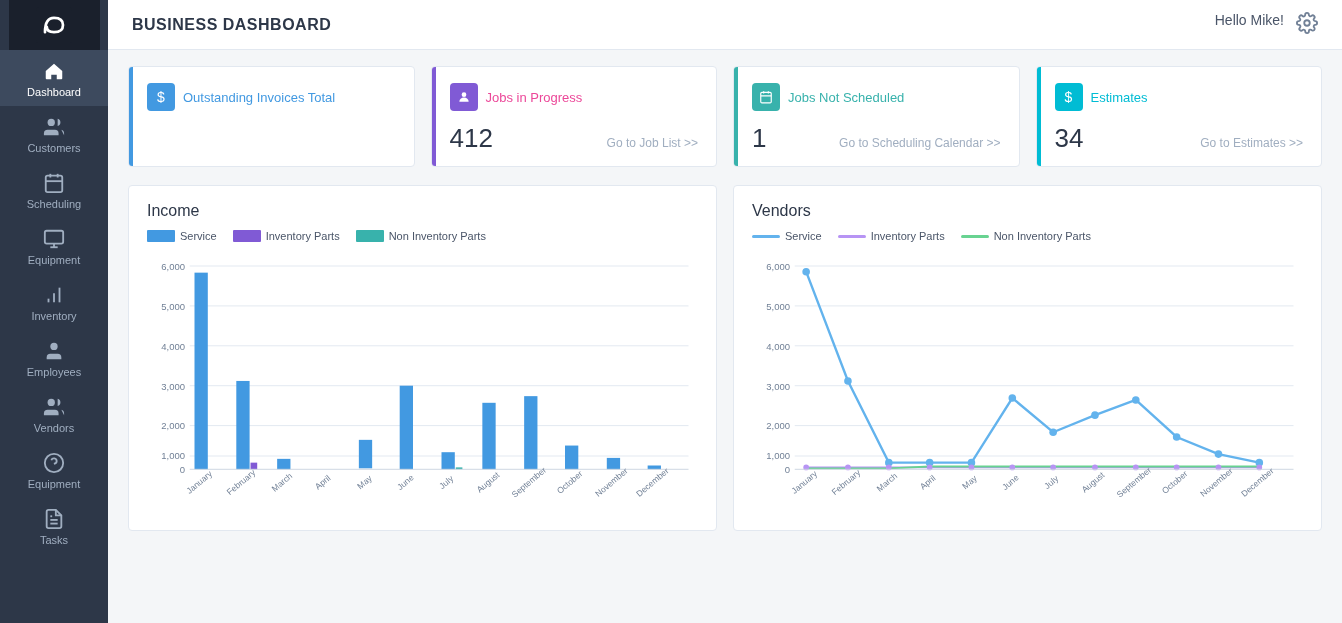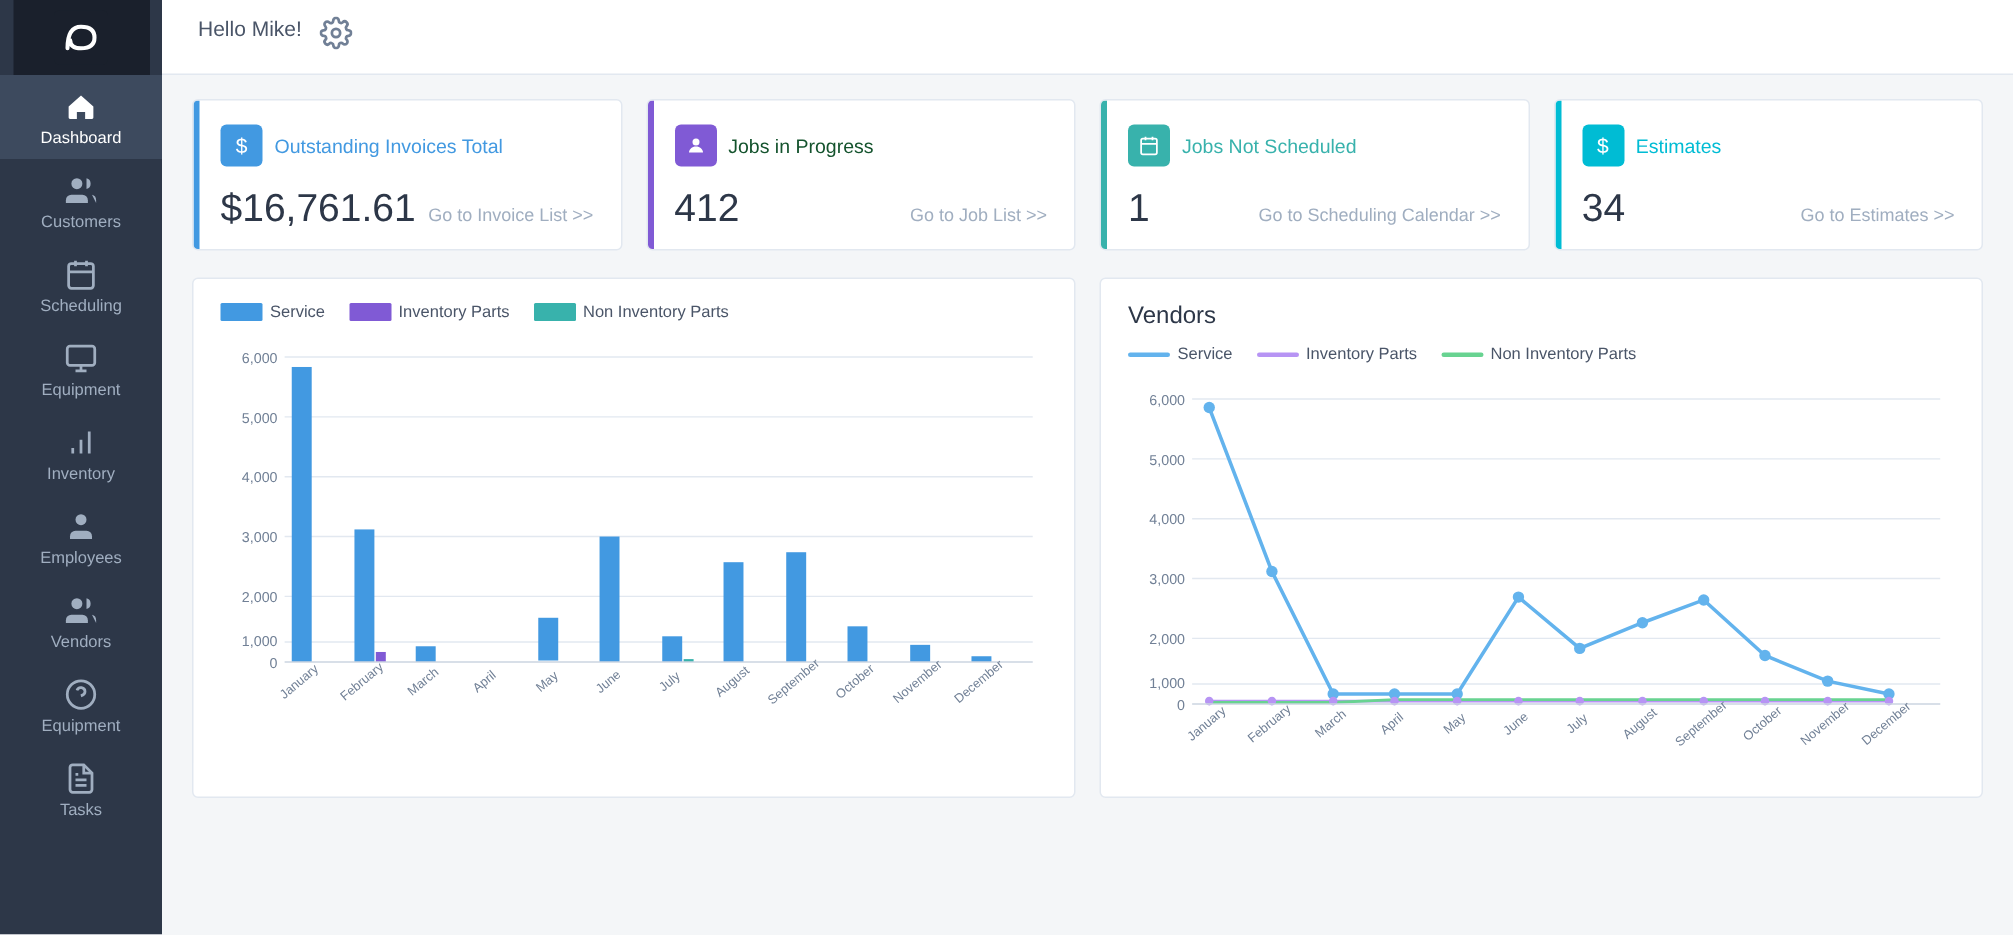--- a/index.html
+++ b/index.html
@@ -133,21 +133,21 @@
     .kpi-icon.blue { background: #4299e1; }
     .kpi-icon.purple { background: #805ad5; }
     .kpi-icon.teal { background: #38b2ac; }
     .kpi-icon.cyan { background: #00bcd4; }
 
     .kpi-label {
       font-size: 13px;
       color: #4299e1;
       font-weight: 500;
     }
-    .kpi-label.purple { color: #14532d; }
+    .kpi-label.purple { color: #ec4899; }
     .kpi-label.teal { color: #38b2ac; }
     .kpi-label.cyan { color: #00bcd4; }
 
     .kpi-body {
       display: flex;
       align-items: baseline;
       justify-content: space-between;
       gap: 8px;
     }
     .kpi-value {
@@ -292,43 +292,40 @@
         <line x1="16" y1="17" x2="8" y2="17"></line>
         <polyline points="10 9 9 9 8 9"></polyline>
       </svg>
     <span>Tasks</span>
   </div>
 </nav>
 
 <div class="main">
 
   <header class="header">
+    <span class="header-title">BUSINESS DASHBOARD</span>
     <div class="header-right">
       <span class="header-greeting">Hello Mike!</span>
       <div class="header-gear">
         <svg width="22" height="22" viewBox="0 0 24 24" fill="none" stroke="#718096" stroke-width="2">
           <circle cx="12" cy="12" r="3"></circle>
           <path d="M19.4 15a1.65 1.65 0 00.33 1.82l.06.06a2 2 0 010 2.83 2 2 0 01-2.83 0l-.06-.06a1.65 1.65 0 00-1.82-.33 1.65 1.65 0 00-1 1.51V21a2 2 0 01-4 0v-.09A1.65 1.65 0 009 19.4a1.65 1.65 0 00-1.82.33l-.06.06a2 2 0 01-2.83-2.83l.06-.06A1.65 1.65 0 004.68 15a1.65 1.65 0 00-1.51-1H3a2 2 0 010-4h.09A1.65 1.65 0 004.6 9a1.65 1.65 0 00-.33-1.82l-.06-.06a2 2 0 012.83-2.83l.06.06A1.65 1.65 0 009 4.68a1.65 1.65 0 001-1.51V3a2 2 0 014 0v.09a1.65 1.65 0 001 1.51 1.65 1.65 0 001.82-.33l.06-.06a2 2 0 012.83 2.83l-.06.06A1.65 1.65 0 0019.4 9a1.65 1.65 0 001.51 1H21a2 2 0 010 4h-.09a1.65 1.65 0 00-1.51 1z"></path>
         </svg>
       </div>
     </div>
   </header>
 
   <div class="content">
 
     <div class="kpi-row">
 
       <div class="kpi-card blue">
         <div class="kpi-header">
           <div class="kpi-icon blue">$</div>
           <span class="kpi-label">Outstanding Invoices Total</span>
-        </div>
-        <div class="kpi-body">
-          <span class="kpi-value">$16,761.61</span>
-          <span class="kpi-link">Go to Invoice List &gt;&gt;</span>
         </div>
       </div>
 
       <div class="kpi-card purple">
         <div class="kpi-header">
           <div class="kpi-icon purple">
             <svg width="14" height="14" viewBox="0 0 24 24" fill="white">
                 <circle cx="12" cy="8" r="4"></circle>
                 <path d="M4 20c0-4 3.6-7 8-7s8 3 8 7"></path>
               </svg>
@@ -368,20 +365,21 @@
           <span class="kpi-value">34</span>
           <span class="kpi-link">Go to Estimates &gt;&gt;</span>
         </div>
       </div>
 
     </div>
 
     <div class="charts-row">
 
       <div class="chart-card">
+        <div class="chart-title">Income</div>
         <div class="chart-legend">
           <div class="legend-item">
             <div class="legend-box" style="background:#4299e1"></div>
             <span>Service</span>
           </div>
           <div class="legend-item">
             <div class="legend-box" style="background:#805ad5"></div>
             <span>Inventory Parts</span>
           </div>
           <div class="legend-item">

